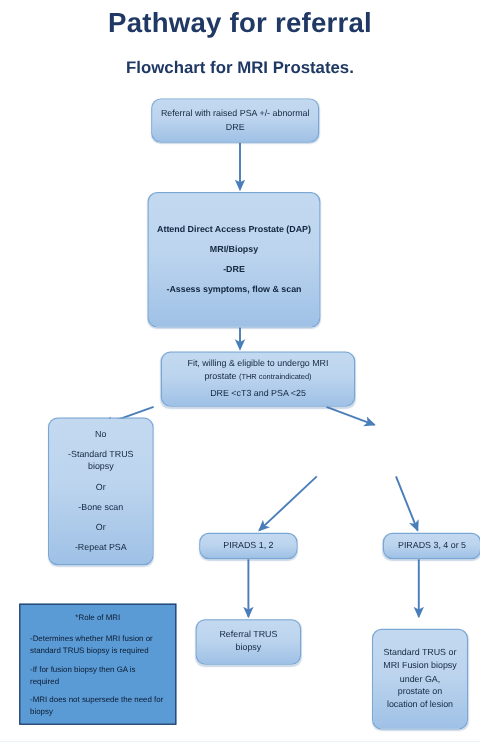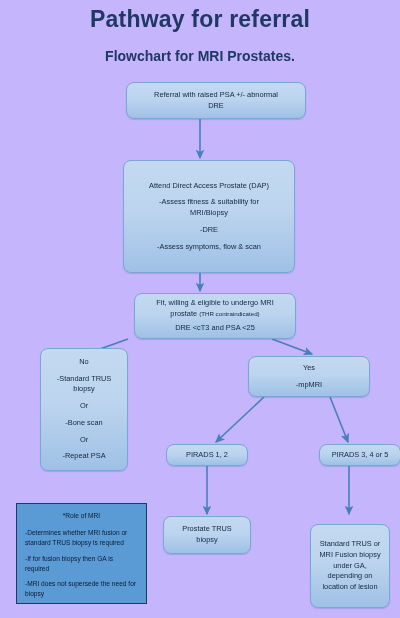--- a/index.html
+++ b/index.html
@@ -10,21 +10,21 @@
     width: 400px;
     height: 618px;
     background: #cfdff3;
     font-family: "Liberation Sans", sans-serif;
     overflow: hidden;
   }
   #canvas {
     position: relative;
     width: 400px;
     height: 618px;
-    background: #c4b5fd;
+    background: #ffffff;
   }
   .title {
     position: absolute;
     left: 0;
     top: 6px;
     width: 400px;
     text-align: center;
     font-size: 23px;
     font-weight: bold;
     color: #1f3864;
@@ -122,29 +122,28 @@
 
     <line x1="264" y1="397" x2="216" y2="442" stroke="#4a7ebb" stroke-width="1.6" marker-end="url(#arrow)"></line>
 
     <line x1="330" y1="397" x2="348" y2="442" stroke="#4a7ebb" stroke-width="1.6" marker-end="url(#arrow)"></line>
 
     <line x1="207" y1="466" x2="207" y2="514" stroke="#4a7ebb" stroke-width="1.6" marker-end="url(#arrow)"></line>
 
     <line x1="349" y1="466" x2="349" y2="514" stroke="#4a7ebb" stroke-width="1.6" marker-end="url(#arrow)"></line>
   </svg>
 
-  <div class="node" style="left:126px; top:82px; width:180px; height:37px;align-items:center;">
+  <div class="node" style="left:126px; top:82px; width:140px; height:37px;align-items:center;">
     <span class="ln">Referral with raised PSA +/- abnormal</span>
     <span class="ln">DRE</span>
   </div>
 
-  <div class="node" style="left:123px; top:160px; width:172px; height:113px;">
+  <div class="node" style="left:123px; top:160px; width:144px; height:113px;font-weight:bold;">
     <span class="ln">Attend Direct Access Prostate (DAP)</span>
     <span class="gap"></span>
-    <span class="ln">-Assess fitness &amp; suitability for</span>
     <span class="ln">MRI/Biopsy</span>
     <span class="gap"></span>
     <span class="ln">-DRE</span>
     <span class="gap"></span>
     <span class="ln">-Assess symptoms, flow &amp; scan</span>
   </div>
 
   <div class="node" style="left:119px; top:293px; width:162px; height:46px;margin-left:15px;">
     <span class="ln">Fit, willing &amp; eligible to undergo MRI</span>
     <span class="ln">
@@ -163,44 +162,39 @@
     <span class="gap"></span>
     <span class="ln">Or</span>
     <span class="gap"></span>
     <span class="ln">-Bone scan</span>
     <span class="gap"></span>
     <span class="ln">Or</span>
     <span class="gap"></span>
     <span class="ln">-Repeat PSA</span>
   </div>
 
-  <div class="node" style="left:248px; top:356px; width:122px; height:41px;">
-    <span class="ln">Yes</span>
-    <span class="gap"></span>
-    <span class="ln">-mpMRI</span>
-  </div>
 
   <div class="node" style="left:166px; top:444px; width:82px; height:22px;">
     <span class="ln">PIRADS 1, 2</span>
   </div>
 
   <div class="node" style="left:308px; top:444px; width:82px; height:22px;margin-left:11px;">
     <span class="ln">PIRADS 3, 4 or 5</span>
   </div>
 
   <div class="node" style="left:163px; top:516px; width:88px; height:38px;">
-    <span class="ln">Prostate TRUS</span>
+    <span class="ln">Referral TRUS</span>
     <span class="ln">biopsy</span>
   </div>
 
   <div class="node" style="left:310px; top:524px; width:80px; height:84px;">
     <span class="ln">Standard TRUS or</span>
     <span class="ln">MRI Fusion biopsy</span>
     <span class="ln">under GA,</span>
-    <span class="ln">depending on</span>
+    <span class="ln">prostate on</span>
     <span class="ln">location of lesion</span>
   </div>
 
   <div class="note" style="left:16px; top:503px; width:131px; height:101px;">
     <div class="hdr">*Role of MRI</div>
     <p>-Determines whether MRI fusion or standard TRUS biopsy is required</p>
     <p>-If for fusion biopsy then GA is required</p>
     <p>-MRI does not supersede the need for biopsy</p>
   </div>
 

